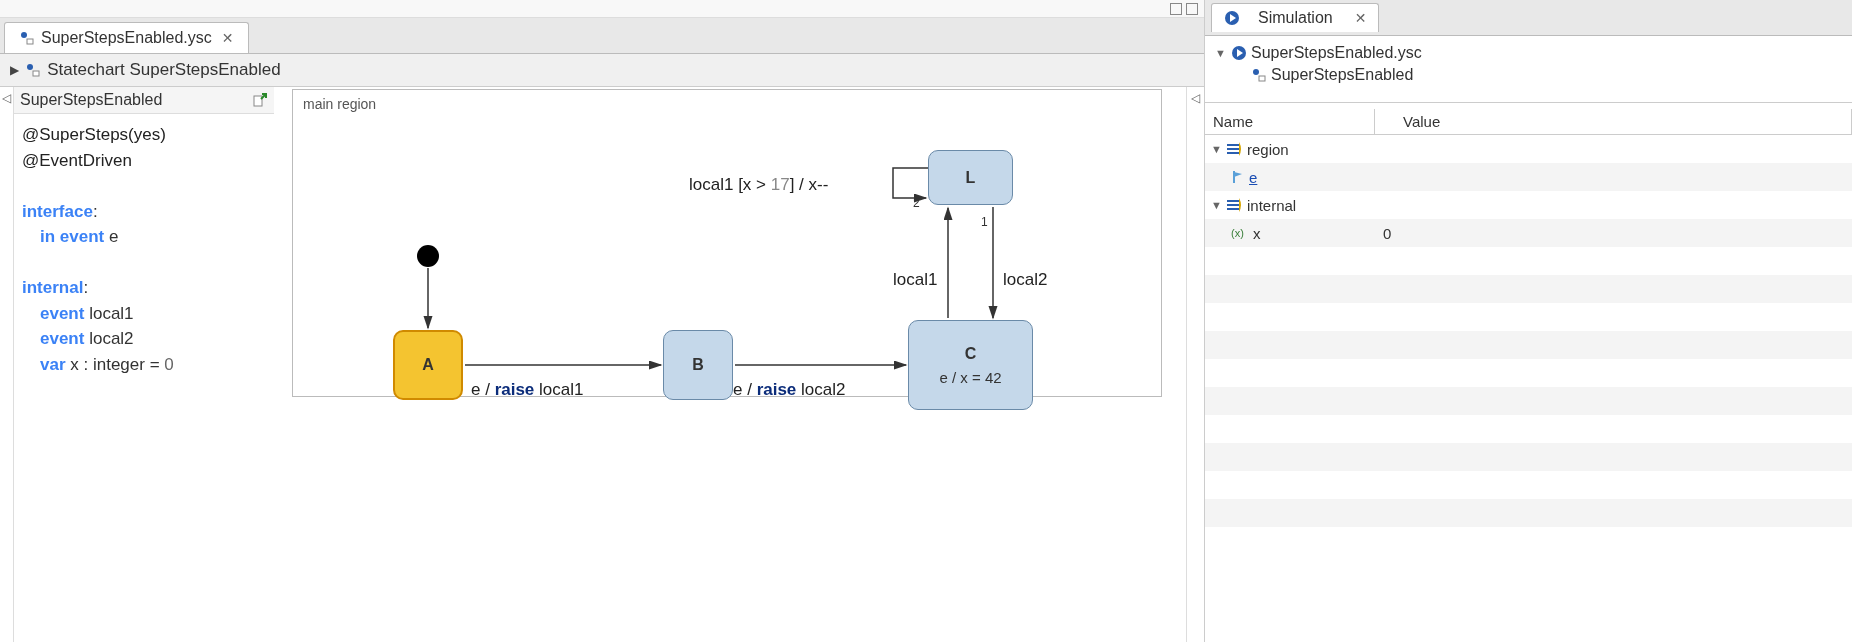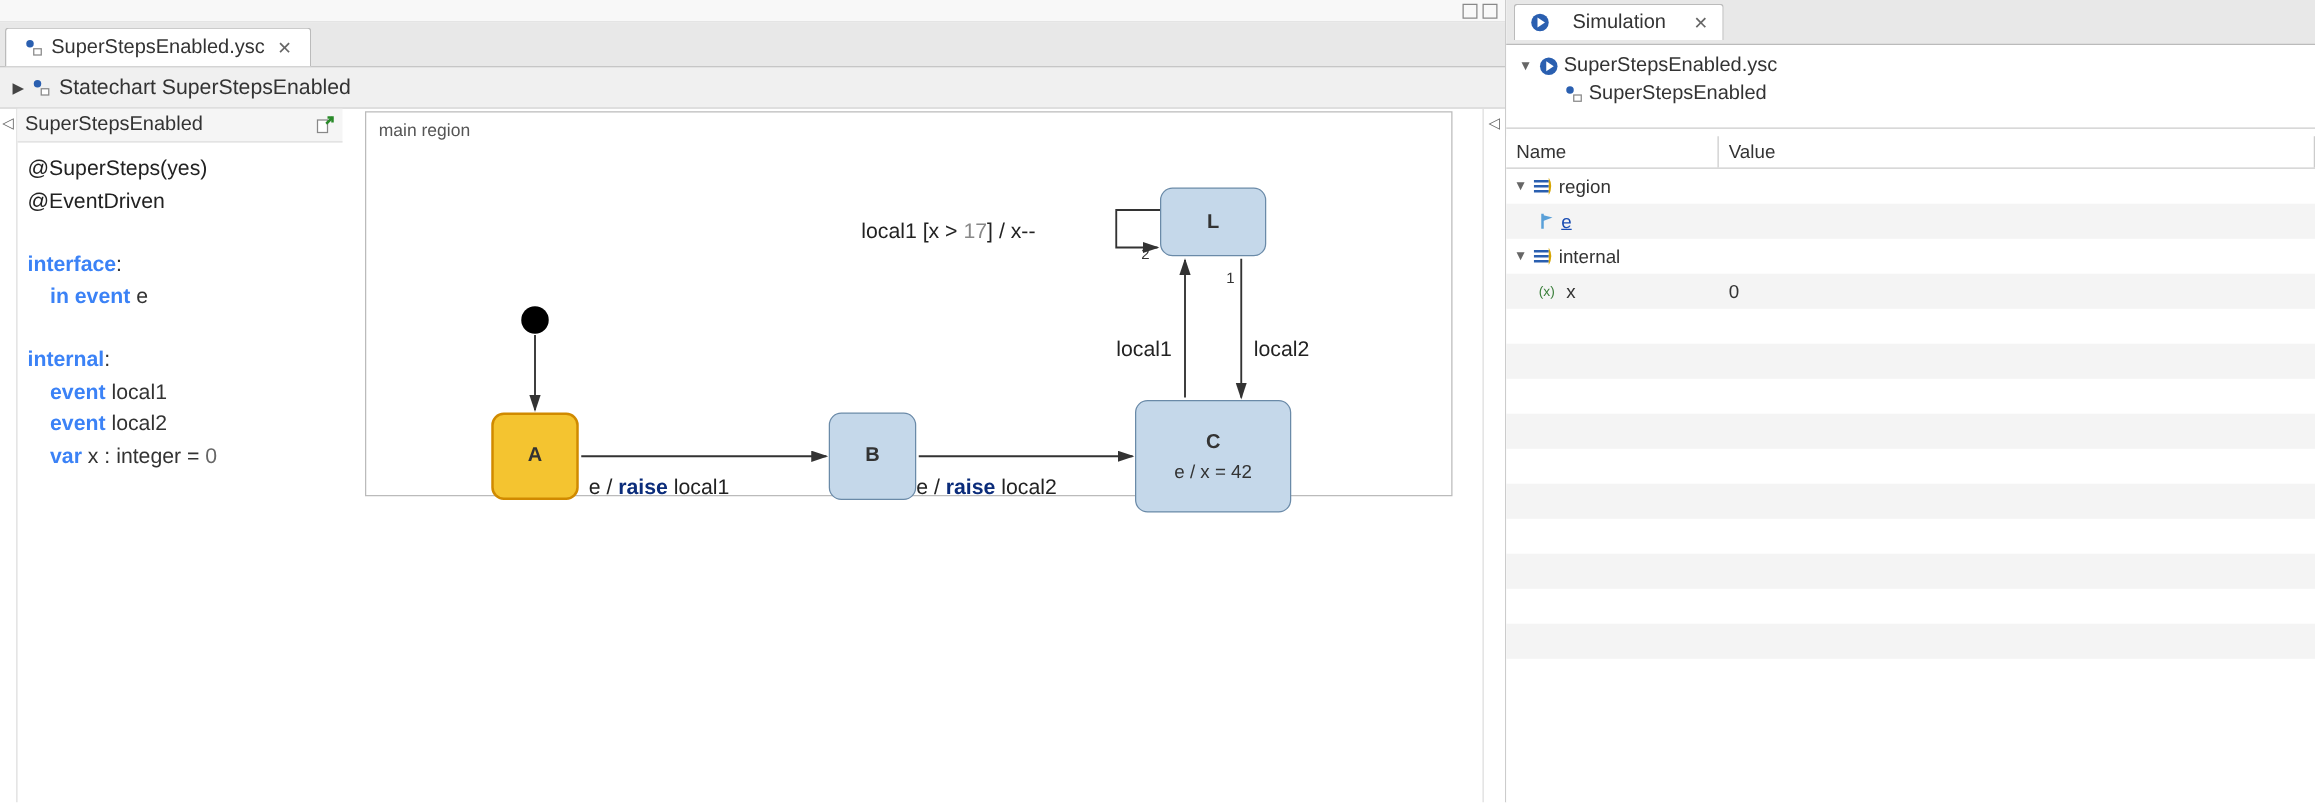--- a/index.html
+++ b/index.html
@@ -258,20 +258,21 @@
   display: inline-block;
 }
 .sim-table {
   flex: 1;
   margin-top: 6px;
 }
 .th-row {
   display: flex;
   background: #fff;
   border-bottom: 1px solid #ccc;
+  gap: 20px;
 }
 .th-row > div {
   padding: 4px 8px;
   font-size: 15px;
   border-right: 1px solid #ccc;
 }
 .col-name { width: 170px; }
 .col-value { flex: 1; }
 .tr {
   display: flex;

